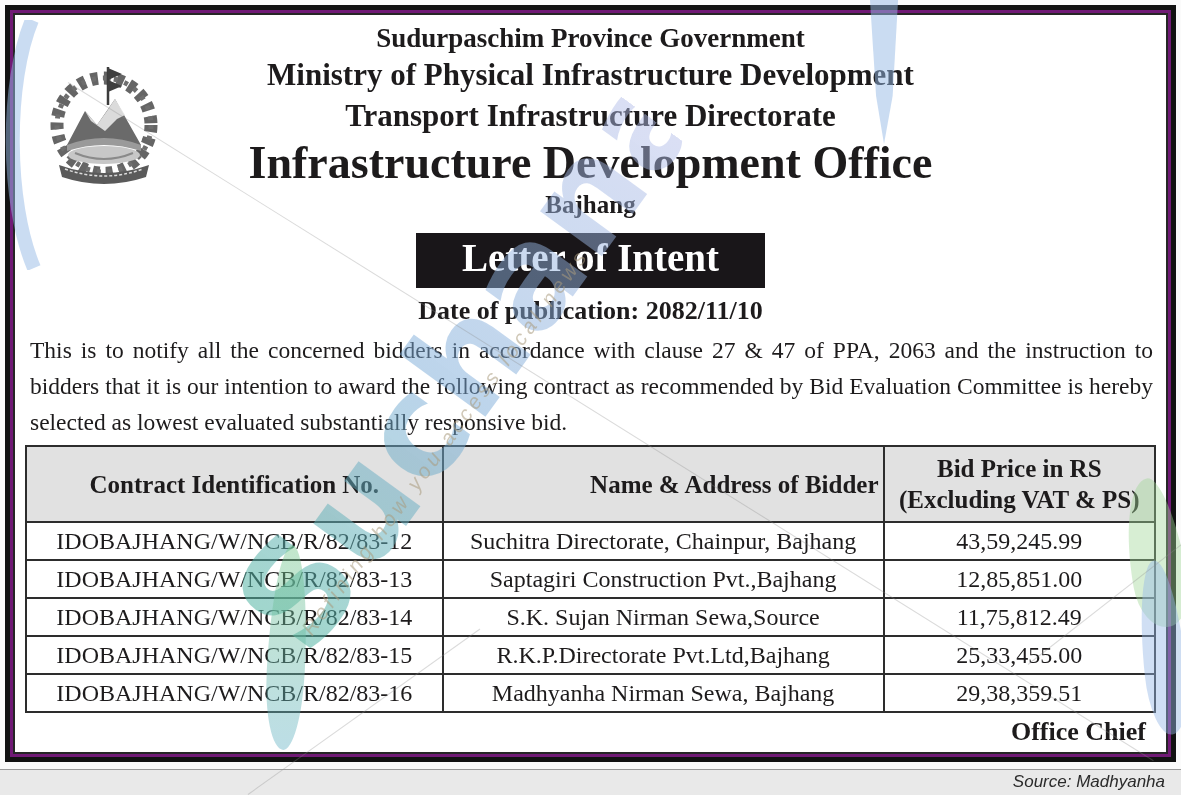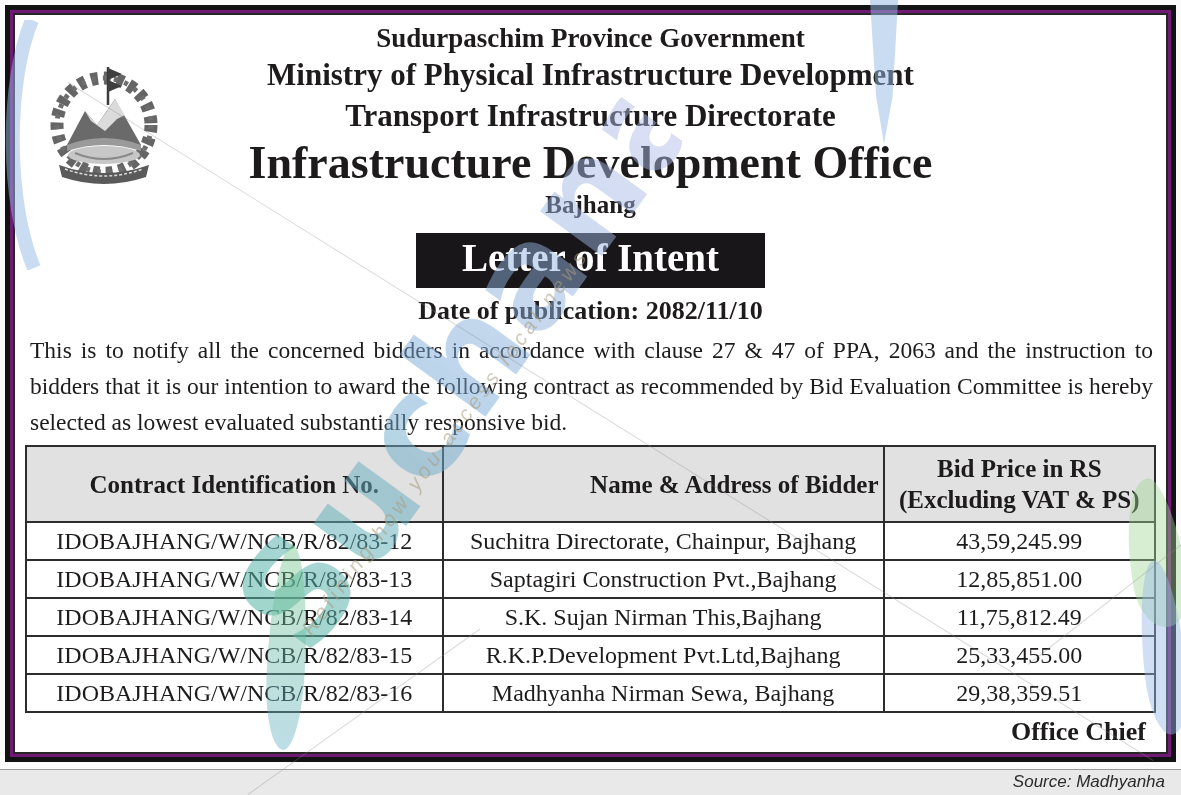--- a/index.html
+++ b/index.html
@@ -143,26 +143,26 @@
               <td>Suchitra Directorate, Chainpur, Bajhang</td>
               <td>43,59,245.99</td>
             </tr>
             <tr>
               <td>IDOBAJHANG/W/NCB/R/82/83-13</td>
               <td>Saptagiri Construction Pvt.,Bajhang</td>
               <td>12,85,851.00</td>
             </tr>
             <tr>
               <td>IDOBAJHANG/W/NCB/R/82/83-14</td>
-              <td>S.K. Sujan Nirman This,Bajhang</td>
+              <td>S.K. Sujan Nirman Sewa,Source</td>
               <td>11,75,812.49</td>
             </tr>
             <tr>
               <td>IDOBAJHANG/W/NCB/R/82/83-15</td>
-              <td>R.K.P.Development Pvt.Ltd,Bajhang</td>
+              <td>R.K.P.Directorate Pvt.Ltd,Bajhang</td>
               <td>25,33,455.00</td>
             </tr>
             <tr>
               <td>IDOBAJHANG/W/NCB/R/82/83-16</td>
               <td>Madhyanha Nirman Sewa, Bajhang</td>
               <td>29,38,359.51</td>
             </tr>
           </tbody>
         </table>
 

